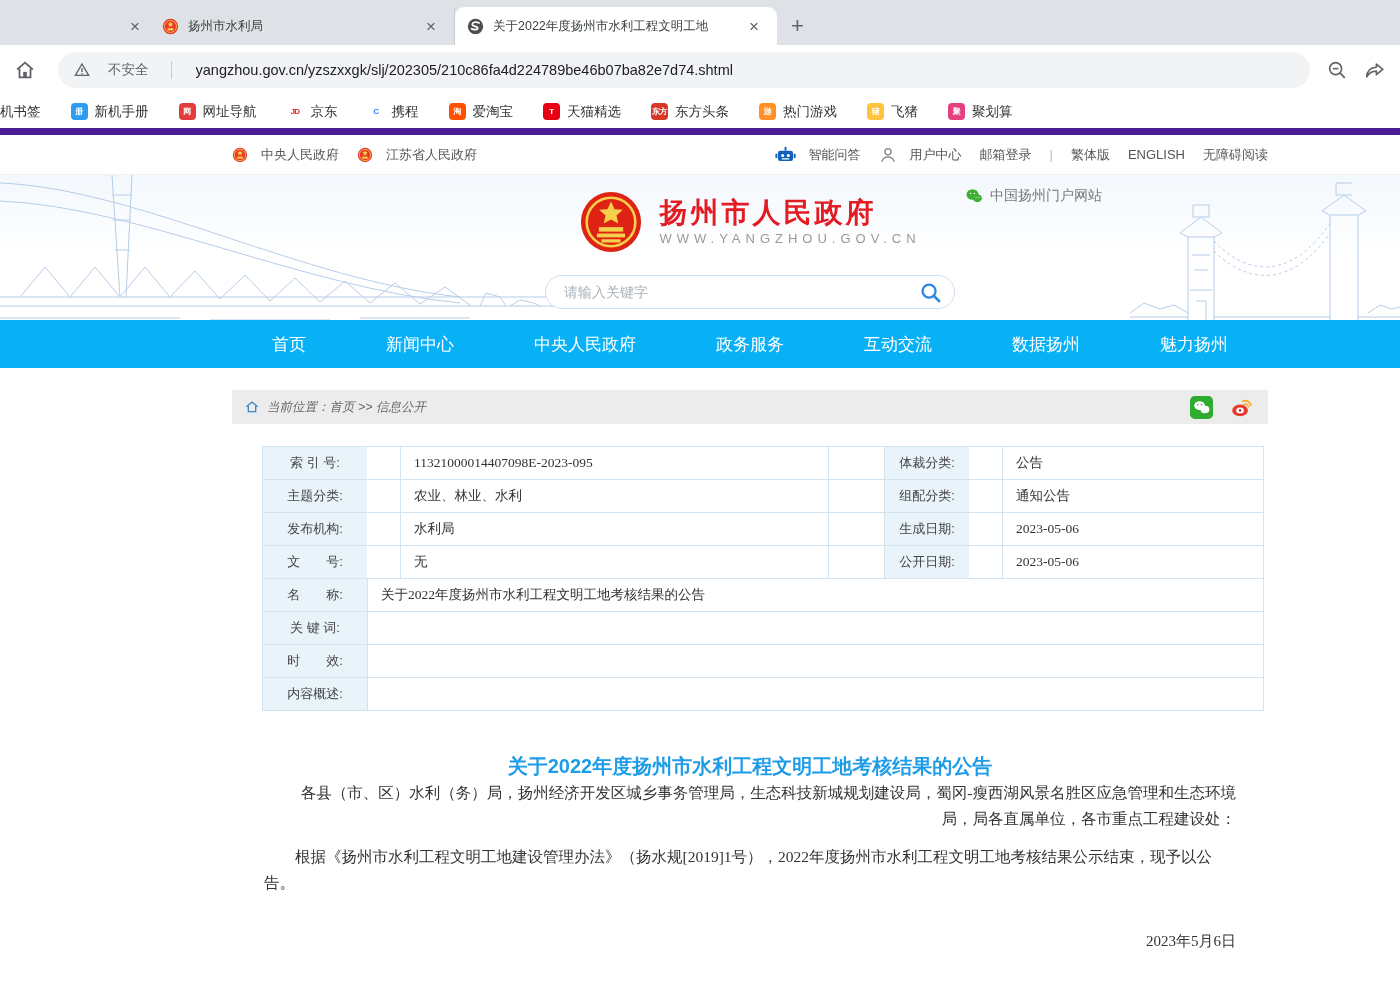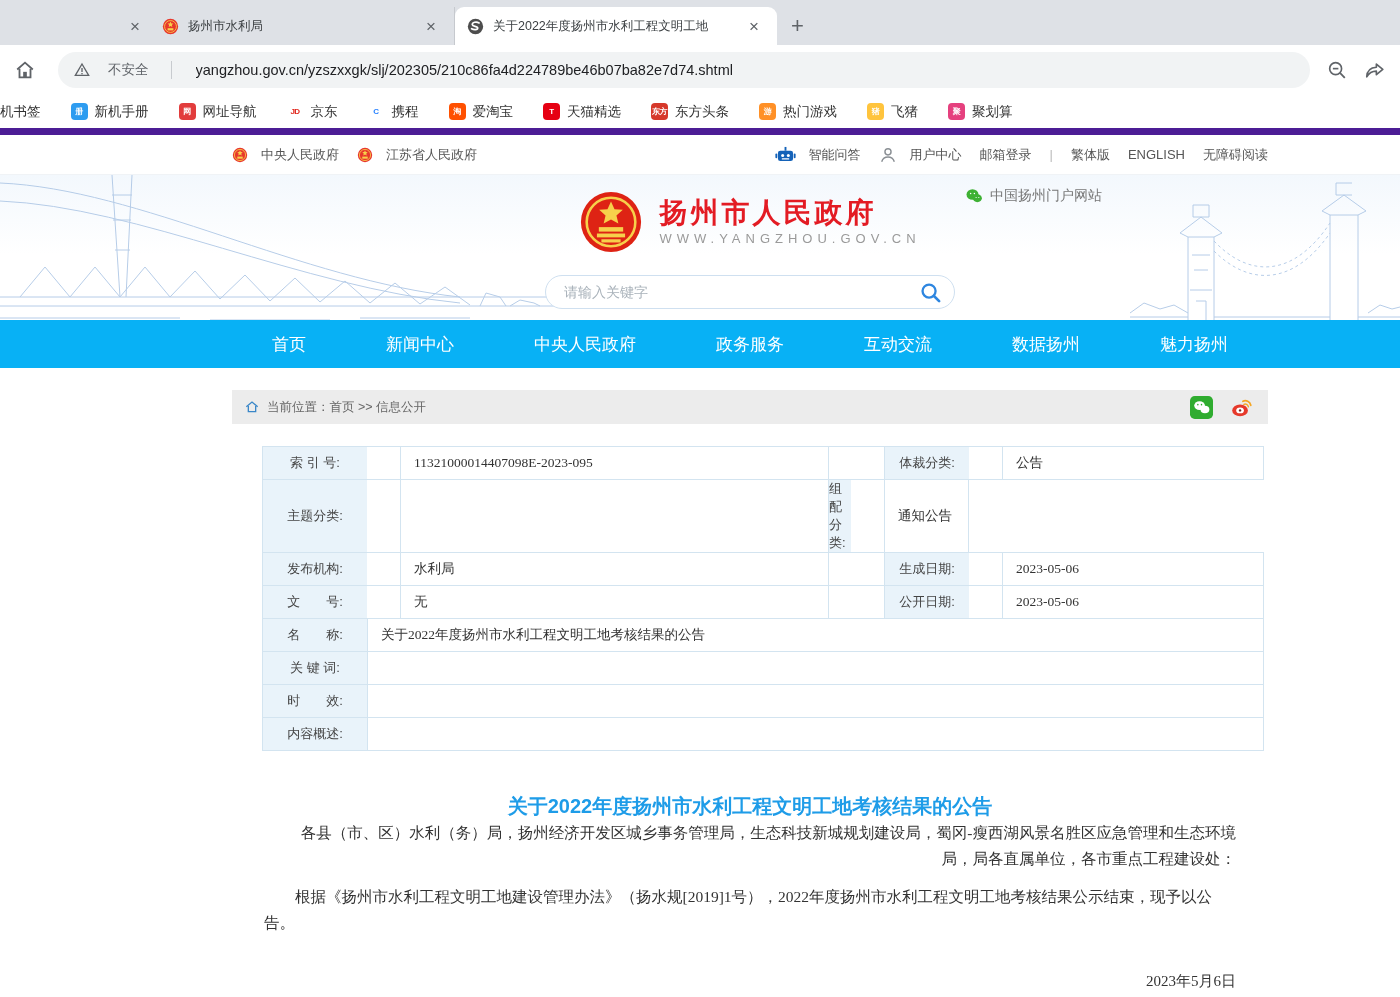--- a/index.html
+++ b/index.html
@@ -60,21 +60,21 @@
     font-family:"Liberation Sans","DejaVu Sans",sans-serif; }
   .search-box input::placeholder { color:#a9b2ba; }
 
   .main-nav { height:48px; background:#08b1f5; }
   .main-nav .site-w { height:100%; display:flex; align-items:center; justify-content:space-between; padding:0 40px; }
   .nav-item { color:#fff; font-size:17px; cursor:pointer; white-space:nowrap; }
 
   
   .content { padding-top:22px; }
   .breadcrumb-bar { height:34px; background:#ececec; display:flex; align-items:center; padding:0 12px 0 12px; }
-  .bc-text { font-size:12.5px; color:#666; margin-left:7px; }
+  .bc-text { font-size:12.5px; color:#666; margin-left:7px;font-style:italic; }
   .bc-spacer { flex:1; }
   .bc-icons { display:flex; gap:17px; align-items:center; padding-right:3px; }
   .icon-24 { width:23px; height:23px; }
 
   .meta-table { margin:22px 4px 0 30px; border-top:1px solid #d3e4f0; font-size:13px; }
   .mt-row { display:grid; border-bottom:1px solid #d3e4f0; min-height:33px; }
   .mt-row.paired { grid-template-columns:105px 395px 23px 85px 1fr;gap:33px; }
   .mt-row.full { grid-template-columns:105px 1fr; }
   .mt-cell { display:flex; align-items:center; }
   .mt-label { background:#e9f3fa; color:#444; justify-content:center; border-left:1px solid #d3e4f0; }
@@ -369,20 +369,21 @@
         <div class="mt-row paired">
           <span class="mt-cell mt-label">索 引 号:</span>
           <span class="mt-cell mt-value lv">11321000014407098E-2023-095</span>
           <span class="mt-cell mt-spacer"></span>
           <span class="mt-cell mt-label">体裁分类:</span>
           <span class="mt-cell mt-value">公告</span>
         </div>
 
         <div class="mt-row paired">
           <span class="mt-cell mt-label">主题分类:</span>
+          <span class="mt-cell mt-value lv">农业、林业、水利</span>
           <span class="mt-cell mt-spacer"></span>
           <span class="mt-cell mt-label">组配分类:</span>
           <span class="mt-cell mt-value">通知公告</span>
         </div>
 
         <div class="mt-row paired">
           <span class="mt-cell mt-label">发布机构:</span>
           <span class="mt-cell mt-value lv">水利局</span>
           <span class="mt-cell mt-spacer"></span>
           <span class="mt-cell mt-label">生成日期:</span>

